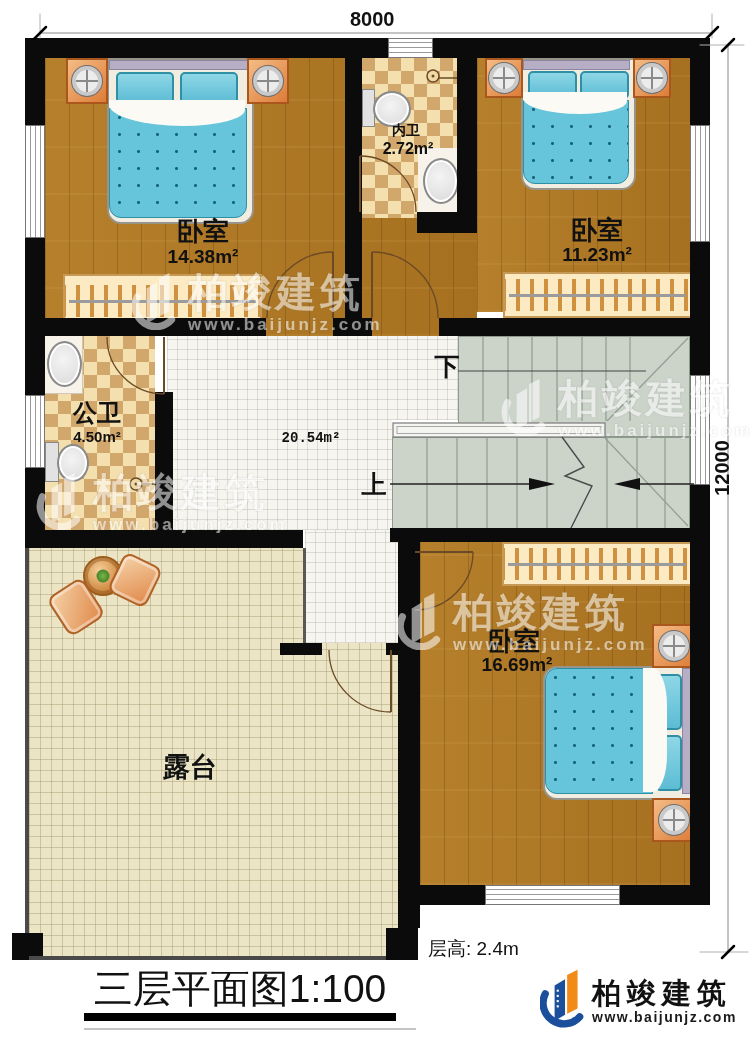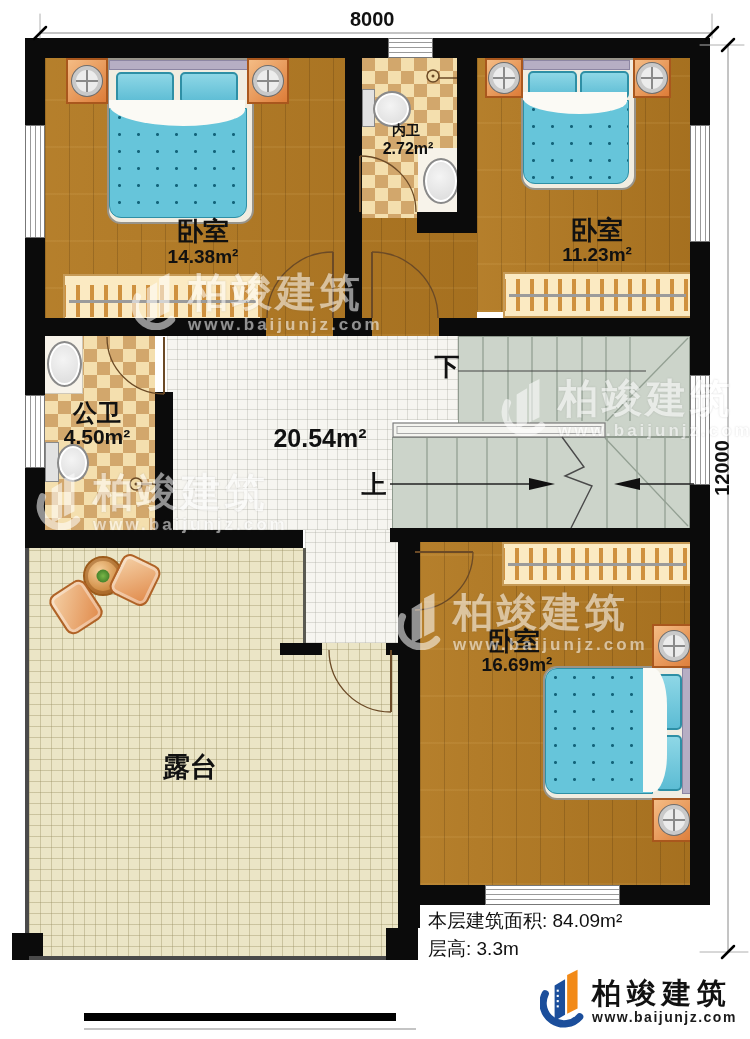--- a/index.html
+++ b/index.html
@@ -246,22 +246,22 @@
     </g>
   </svg>
 
   <div class="lbl" style="left:203px;top:231px;font-size:26px;">卧室</div>
   <div class="lbl" style="left:203px;top:256px;font-size:19px;">14.38m²</div>
   <div class="lbl" style="left:406px;top:130px;font-size:14px;">内卫</div>
   <div class="lbl" style="left:408px;top:149px;font-size:16px;">2.72m²</div>
   <div class="lbl" style="left:597px;top:230px;font-size:26px;">卧室</div>
   <div class="lbl" style="left:597px;top:254px;font-size:19px;">11.23m²</div>
   <div class="lbl" style="left:97px;top:413px;font-size:24px;">公卫</div>
-  <div class="lbl" style="left:97px;top:436px;font-size:21px;">4.50m²</div>
-  <div class="lbl" style="left:320px;top:438px;font-size:25px;">20.54m²</div>
+  <div class="lbl" style="left:97px;top:436px;font-size:15px;">4.50m²</div>
+  <div class="lbl" style="left:311px;top:438px;font-size:14px;font-family:Liberation Mono, monospace;">20.54m²</div>
   <div class="lbl" style="left:514px;top:641px;font-size:26px;">卧室</div>
   <div class="lbl" style="left:517px;top:664px;font-size:19px;">16.69m²</div>
   <div class="lbl" style="left:190px;top:767px;font-size:27px;">露台</div>
   <div class="lbl" style="left:447px;top:366px;font-size:25px;">下</div>
   <div class="lbl" style="left:374px;top:484px;font-size:25px;">上</div>
 
   <div class="dim" style="left:350px;top:8px;">8000</div>
   <div class="dim" style="left:722px;top:468px;transform:translate(-50%,-50%) rotate(-90deg);">12000</div>
 
   <div class="wm" style="left:130px;top:272px;">
@@ -302,22 +302,22 @@
         <path d="M5 24 A20 20 0 0 0 38 46" stroke="#fff" stroke-width="7" fill="none" stroke-linecap="round"></path>
         <polygon points="14,16 24,10 24,44 14,50" fill="#fff"></polygon>
         <polygon points="26,6 36,1 36,38 26,43" fill="#fff"></polygon>
       </svg>
     <div>
         <div class="wm-txt">柏竣建筑</div>
         <div class="wm-url">www.baijunjz.com</div>
       </div>
   </div>
 
-  <div class="footer-line" style="left:428px;top:908px;">本层建筑面积: 84.09m²</div>
-  <div class="footer-line" style="left:428px;top:936px;">层高: 3.3m</div>
+  <div class="footer-line" style="left:428px;top:936px;">层高: 2.4m</div>
+  <div id="title">三层平面图1:100</div>
   <div class="abs" style="left:84px;top:1013px;width:312px;height:8px;background:#000;"></div>
   <div class="abs" style="left:84px;top:1028px;width:332px;height:2px;background:#c4c4c4;"></div>
 
   <svg class="abs" style="left:540px;top:968px;" width="48" height="60" viewBox="0 0 46 56">
     <path d="M5 24 A20 20 0 0 0 38 46" stroke="#1b4e9b" stroke-width="7" fill="none" stroke-linecap="round"></path>
     <polygon points="14,16 24,10 24,44 14,50" fill="#1b4e9b"></polygon>
     <polygon points="26,6 36,1 36,38 26,43" fill="#f28a18"></polygon>
     <rect x="16" y="20" width="2" height="2" fill="#fff"></rect>
       <rect x="16" y="25" width="2" height="2" fill="#fff"></rect>
     <rect x="16" y="30" width="2" height="2" fill="#fff"></rect>

